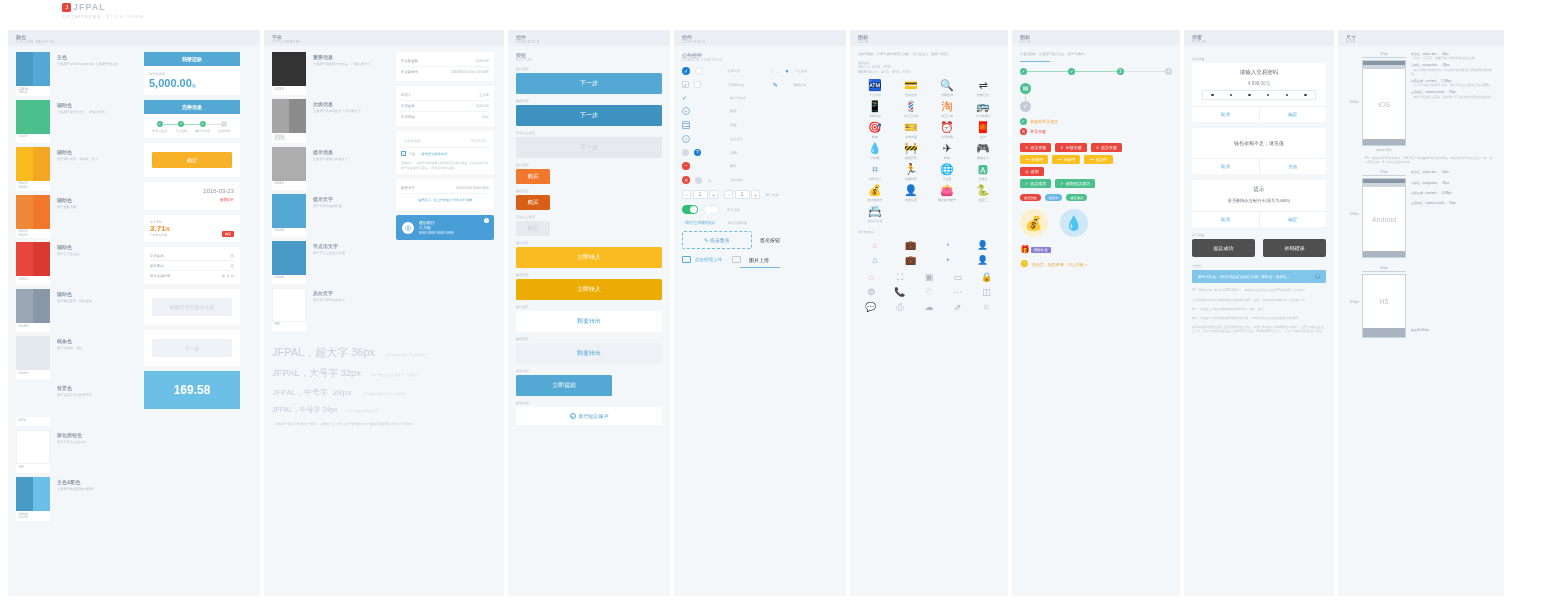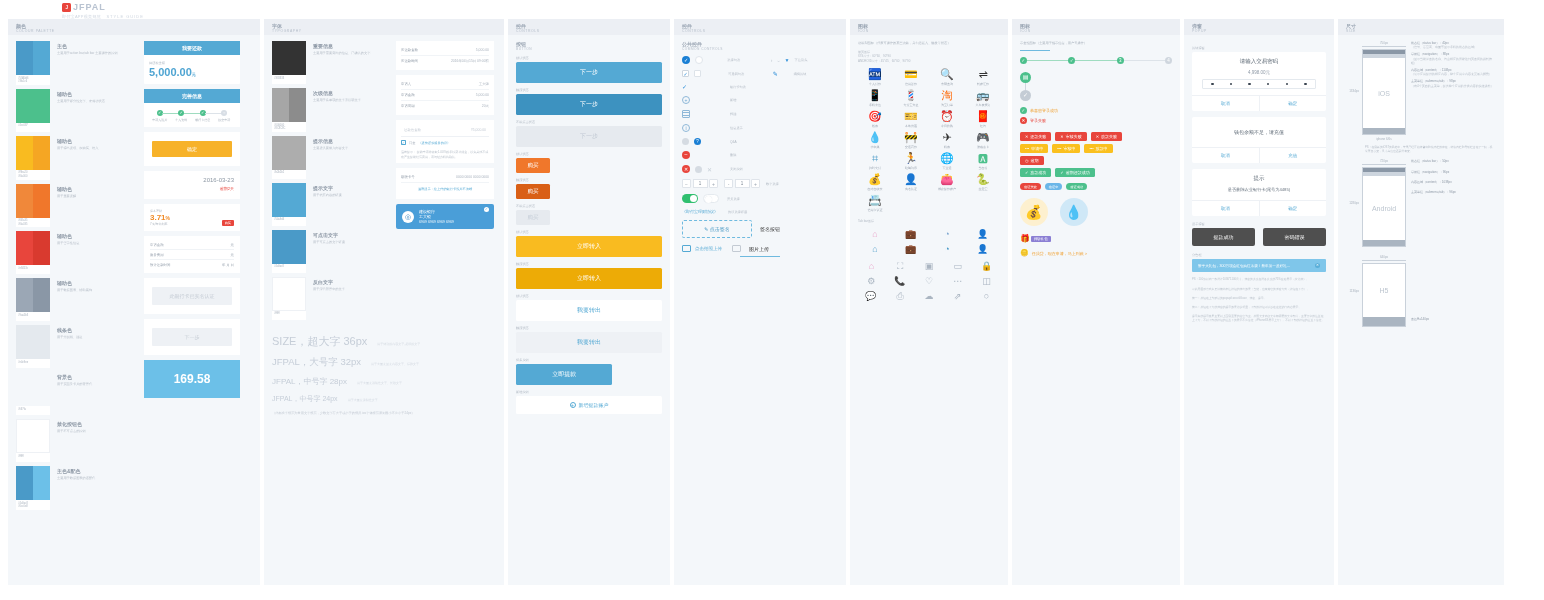--- a/index.html
+++ b/index.html
@@ -5,21 +5,21 @@
   * { box-sizing: border-box; margin:0; padding:0; }
   html,body { width:1544px; height:600px; overflow:hidden; }
   body {
     font-family: "Liberation Sans", "DejaVu Sans", sans-serif;
     background:#ffffff; color:#333;
     font-size:5px; -webkit-font-smoothing:antialiased;
   }
   .page { width:1544px; height:600px; position:relative; background:#fff; }
 
   
-  .brandbar { height:19px; padding:2px 0 0 62px; background:#fff; }
+  .brandbar { height:30px; padding:2px 0 0 62px; background:#fff; }
   .brand-row { display:flex; align-items:center; gap:2px; }
   .brand-logo {
     width:9px; height:9px; background:#e8453c; border-radius:1.5px;
     display:flex; align-items:center; justify-content:center;
     color:#fff; font-size:4.5px; font-weight:bold; letter-spacing:-0.3px;
   }
   .brand-name { font-size:9px; color:#b9c3d1; letter-spacing:1px; font-weight:600; }
   .brand-sub { font-size:4px; color:#cfd6e0; letter-spacing:.3px; margin-top:2px; }
   .brand-sub .en { letter-spacing:1px; margin-left:4px; }
 
@@ -93,21 +93,21 @@
   .ghost-card{ background:#fff; padding:9px 8px;}
   .bigblue { background:#6cc0e8; color:#fff; font-size:12px; font-weight:600; text-align:center; padding:12px 0;}
 
   
   .typo-sample { margin-bottom:7px; }
   .typo-line { display:flex; align-items:baseline; }
   .typo-line .txt { color:#c6ced8; }
   .typo-line .note { font-size:3px; color:#d3d9e1; margin-left:10px;}
   .t36 { font-size:11px; }
   .t32 { font-size:9.5px; }
-  .t28 { font-size:8px; }
+  .t28 { font-size:8px;font-family:Liberation Mono, monospace; }
   .t24 { font-size:7px; }
   .typo-foot { font-size:3.2px; color:#c3cad3; line-height:5px; margin-top:6px;}
 
   
   .form-card { background:#fff; margin-bottom:5px; padding:4px 5px;}
   .form-row { display:flex; justify-content:space-between; font-size:3.4px; color:#8e99a6; padding:3px 0; border-bottom:1px solid #f1f4f7;}
   .form-row:last-child { border-bottom:none; }
   .form-row .v { color:#aab3be; }
   .inp { display:flex; justify-content:space-between; font-size:3.4px; color:#c3cad3; padding:4px 3px; border-bottom:1px solid #eef1f5;}
   .chk-line { display:flex; align-items:center; gap:3px; font-size:3.2px; color:#a9b2bd; padding:3px 0;}
@@ -668,21 +668,21 @@
               <div class="bno">6909 6969 6969 6969</div>
             </div>
             <div class="tickr">✓</div>
           </div>
         </div>
       </div>
 
       <div style="padding:4px 8px;">
         <div class="typo-sample">
           <div class="typo-line">
-              <span class="txt t36">SIZE，超大字 36px</span>
+              <span class="txt t36">JFPAL，超大字 36px</span>
               <span class="note">用于特别的内容文字,超级的文字</span>
             </div>
         </div>
         <div class="typo-sample">
           <div class="typo-line">
               <span class="txt t32">JFPAL，大号字 32px</span>
               <span class="note">用于大量要显要内容文字、标题文字</span>
             </div>
         </div>
         <div class="typo-sample">

